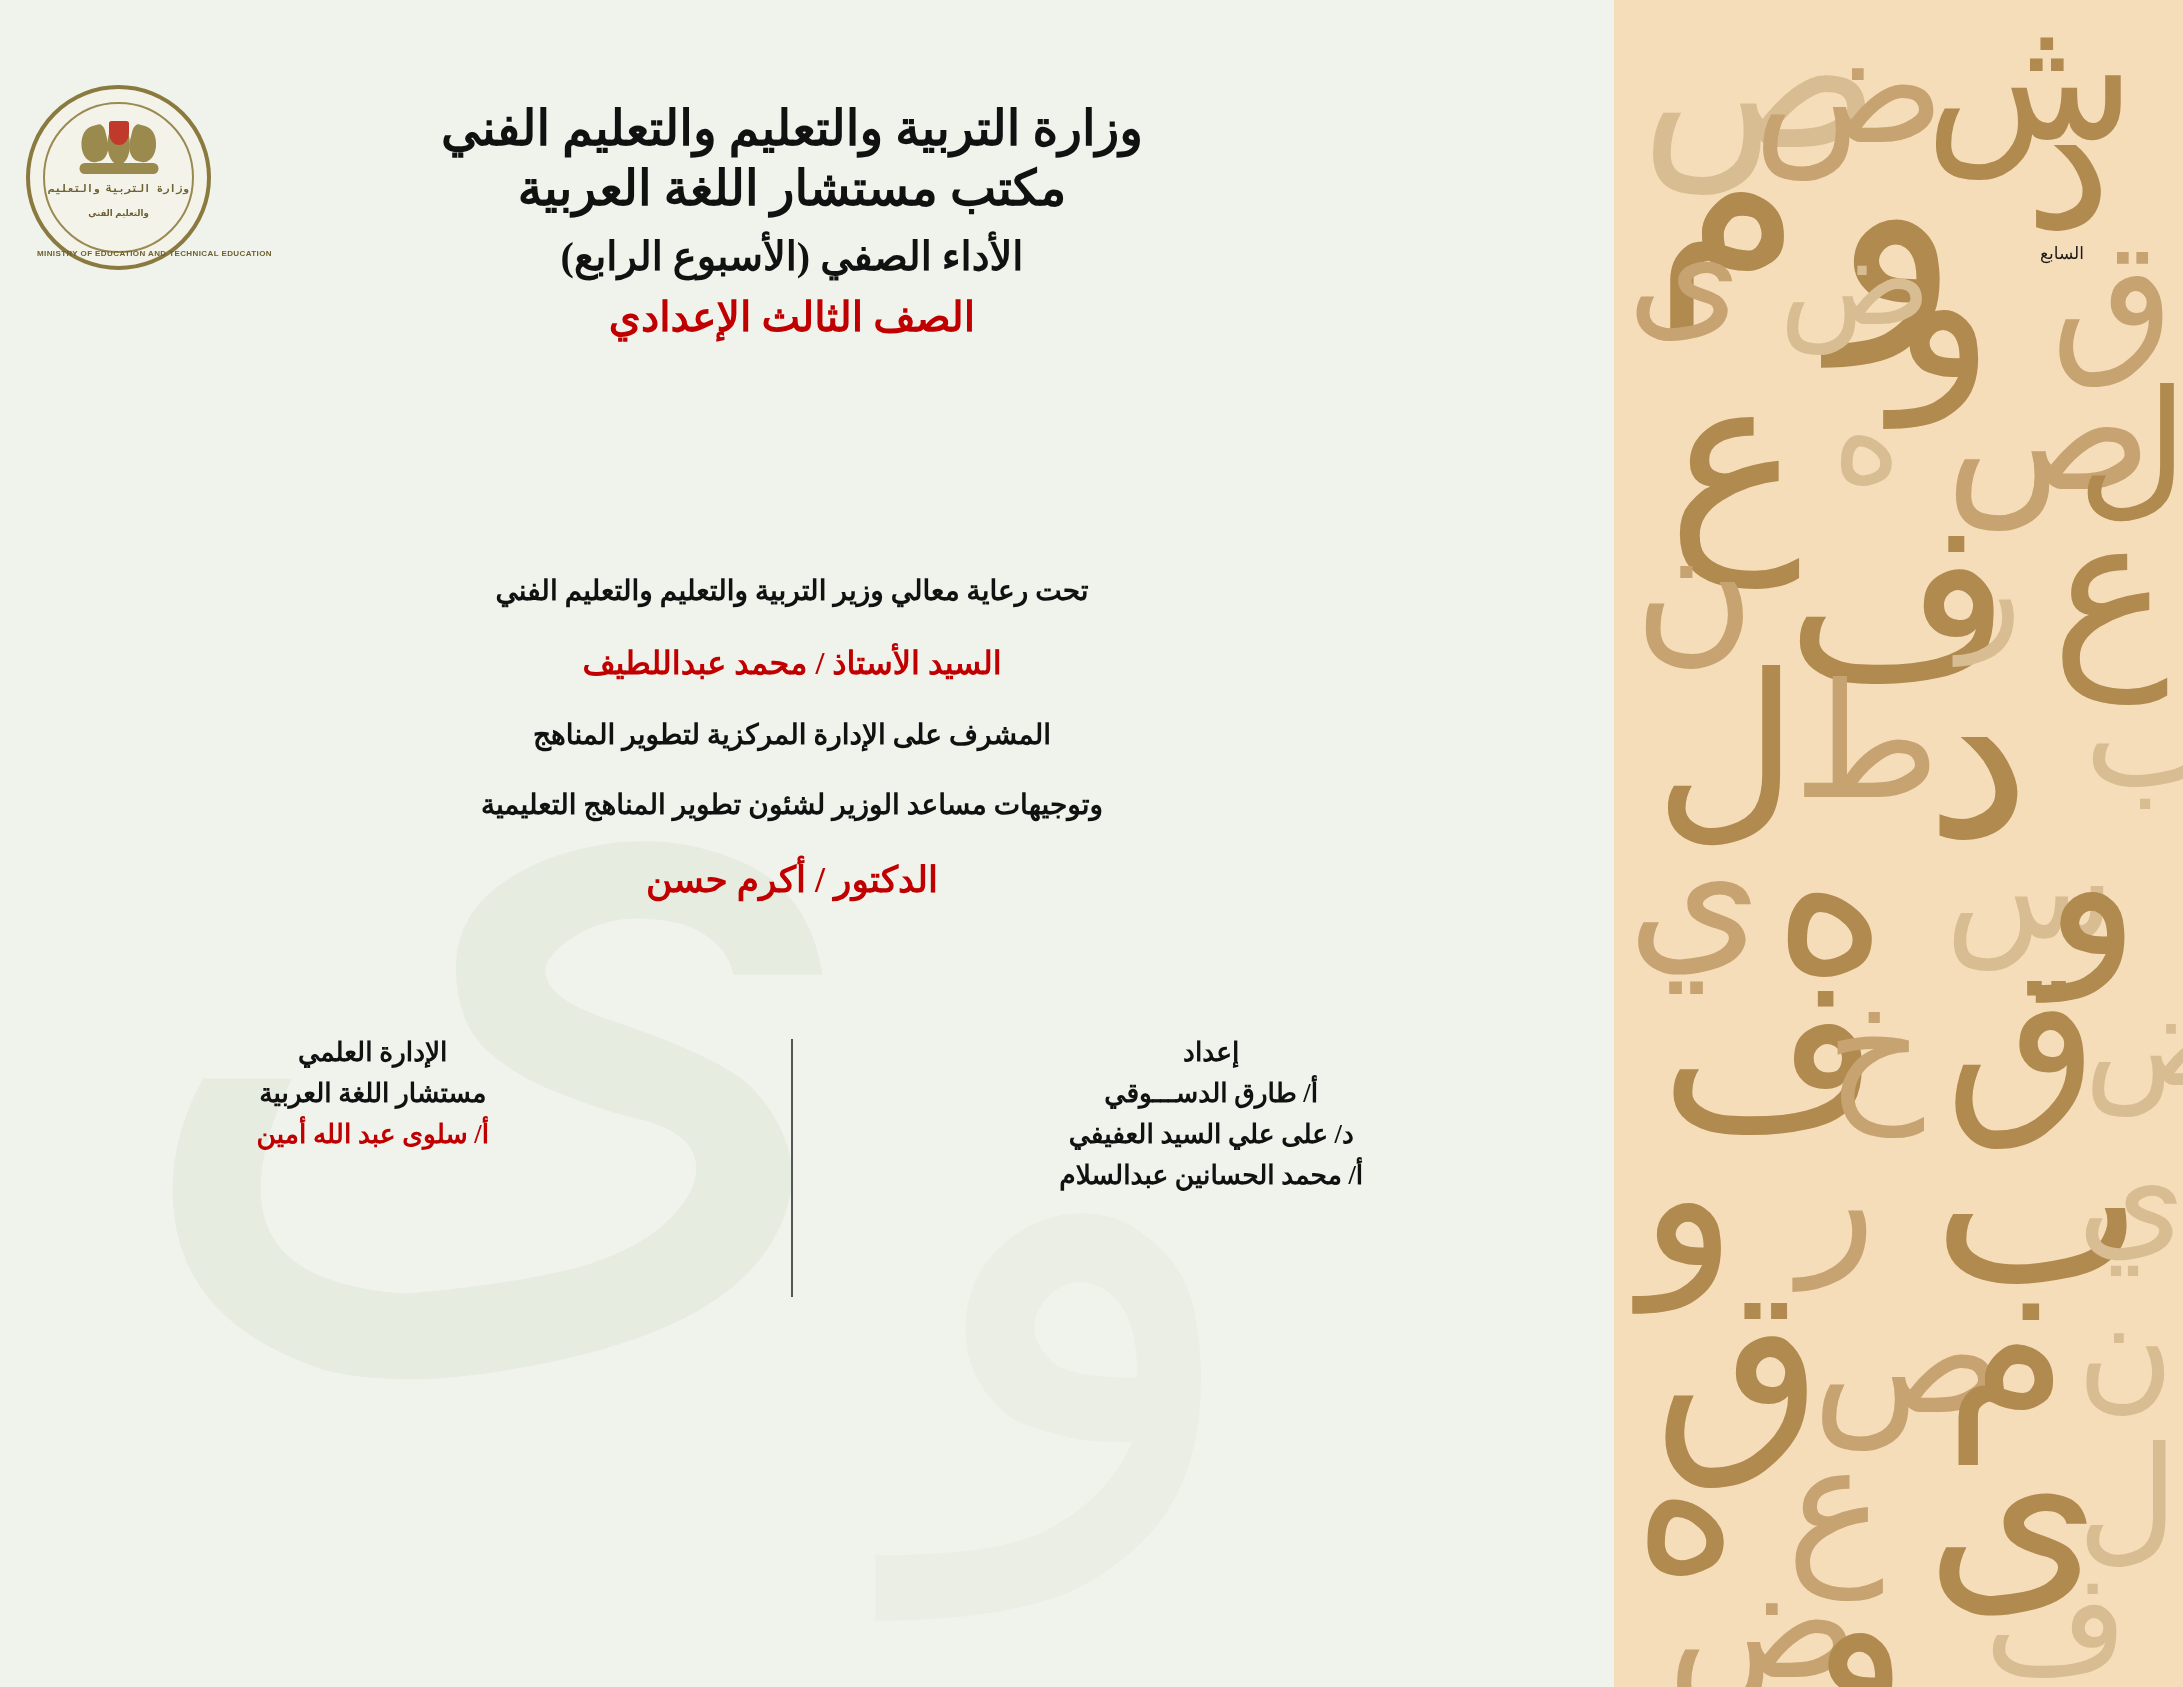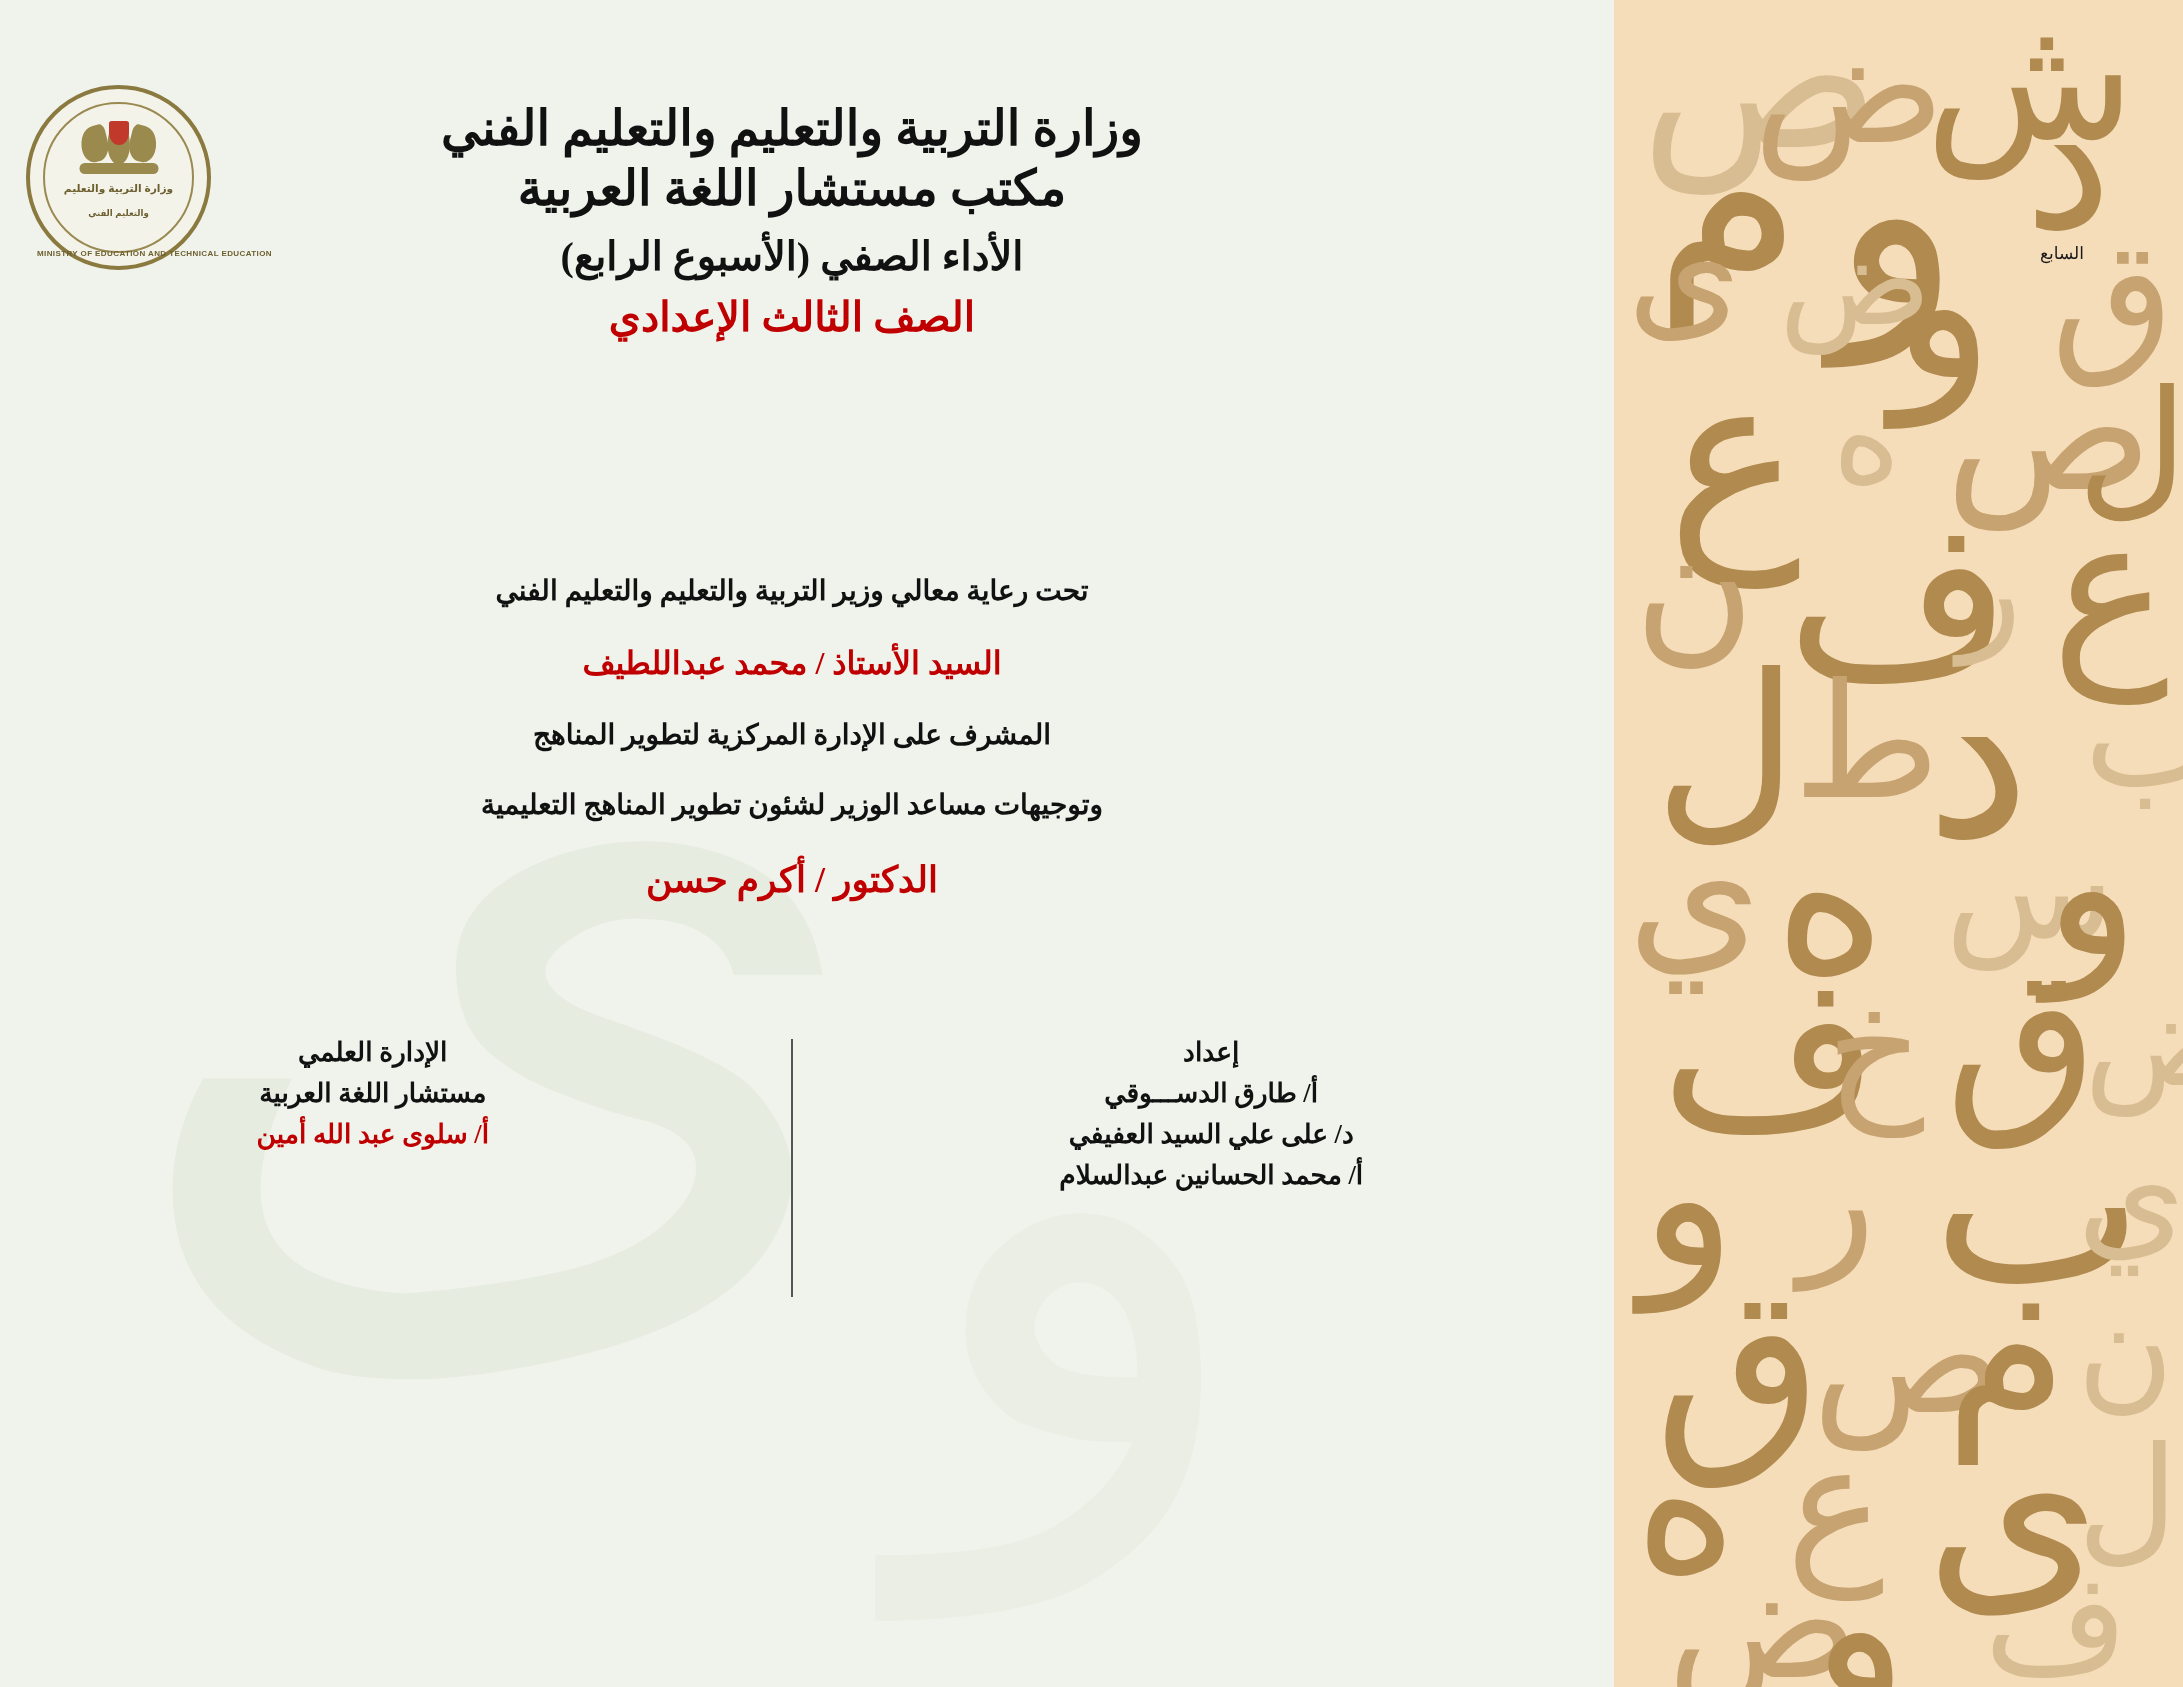--- a/index.html
+++ b/index.html
@@ -166,21 +166,21 @@
   .emblem-text-bottom {
     position: absolute;
     left: 0;
     width: 100%;
     text-align: center;
     font-size: 10px;
     color: #6d6030;
     font-weight: bold;
     letter-spacing: 0.3px;
   }
-  .emblem-text-top { top: 97px; font-size: 10.6px; }
+  .emblem-text-top { top: 97px; font-size: 10.6px; font-family: Liberation Mono, monospace; }
   .emblem-text-bottom { top: 123px; font-size: 8.6px; }
   .emblem-arc {
     position: absolute;
     left: 50%;
     bottom: 12px;
     transform: translateX(-50%);
     font-size: 8px;
     color: #6d6030;
     font-weight: bold;
     letter-spacing: 0.4px;

